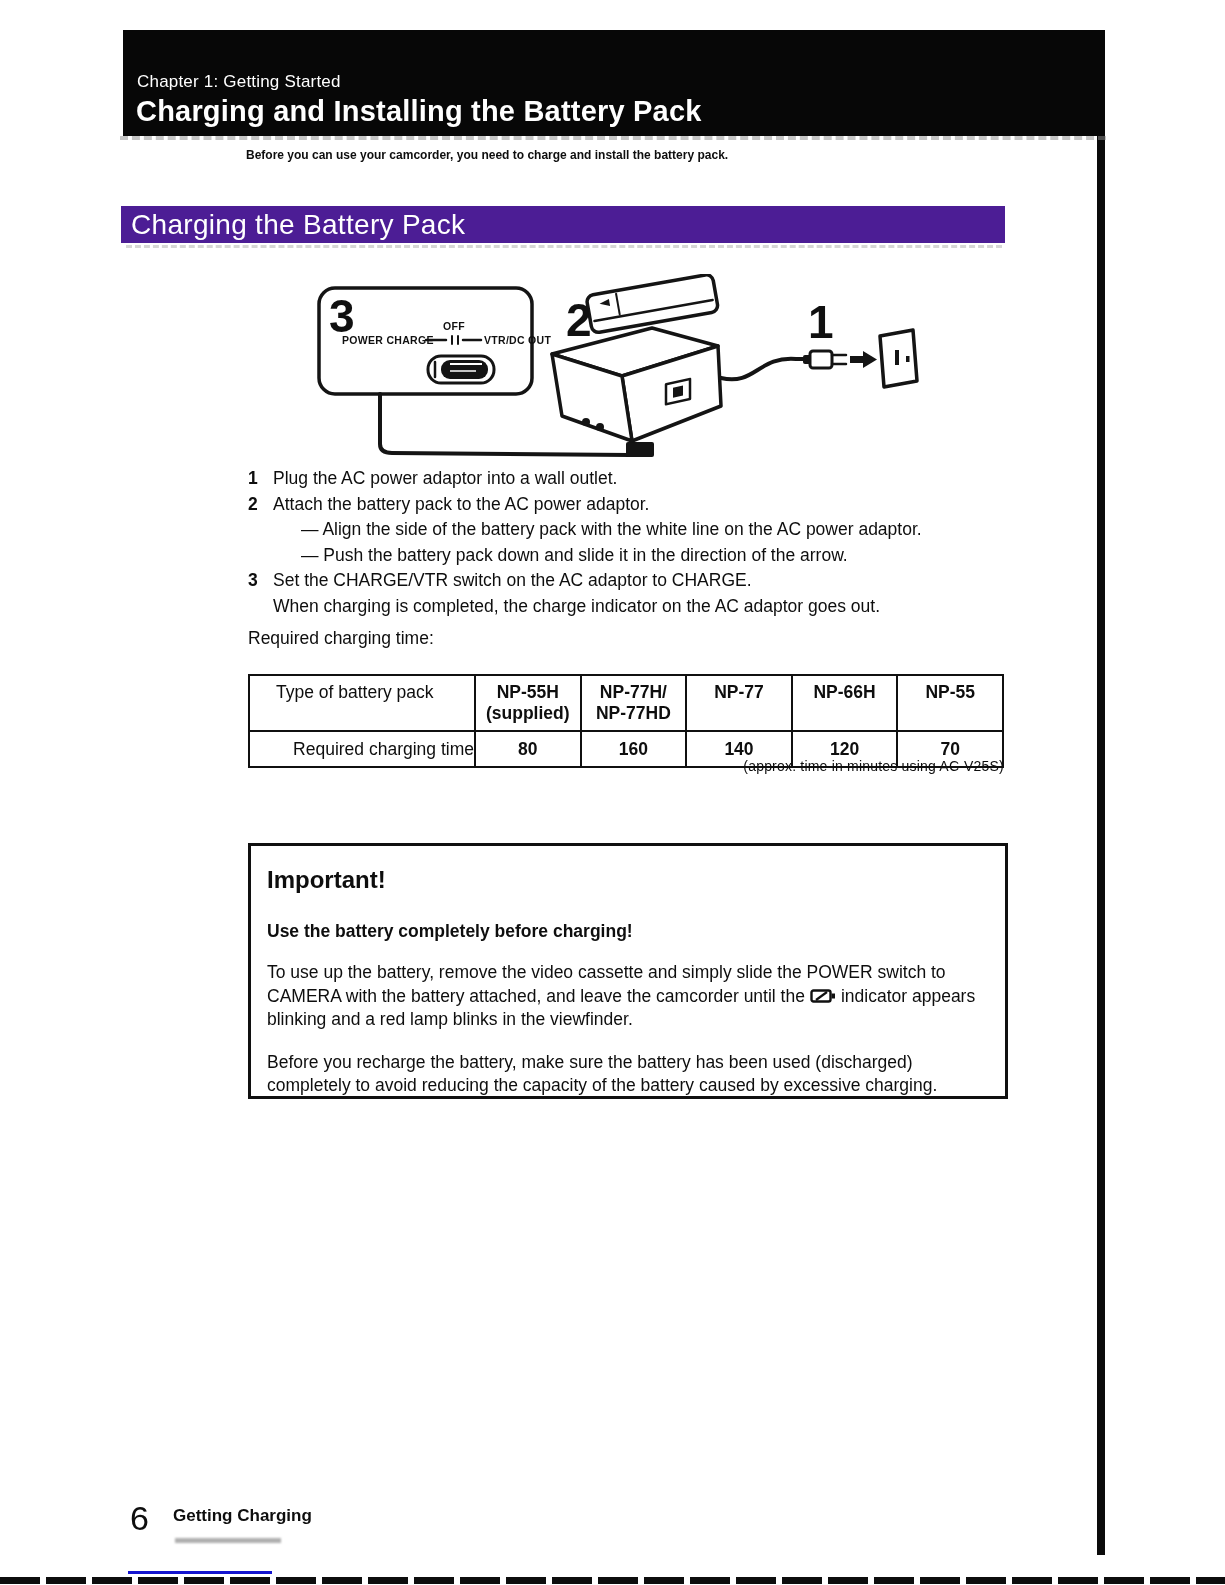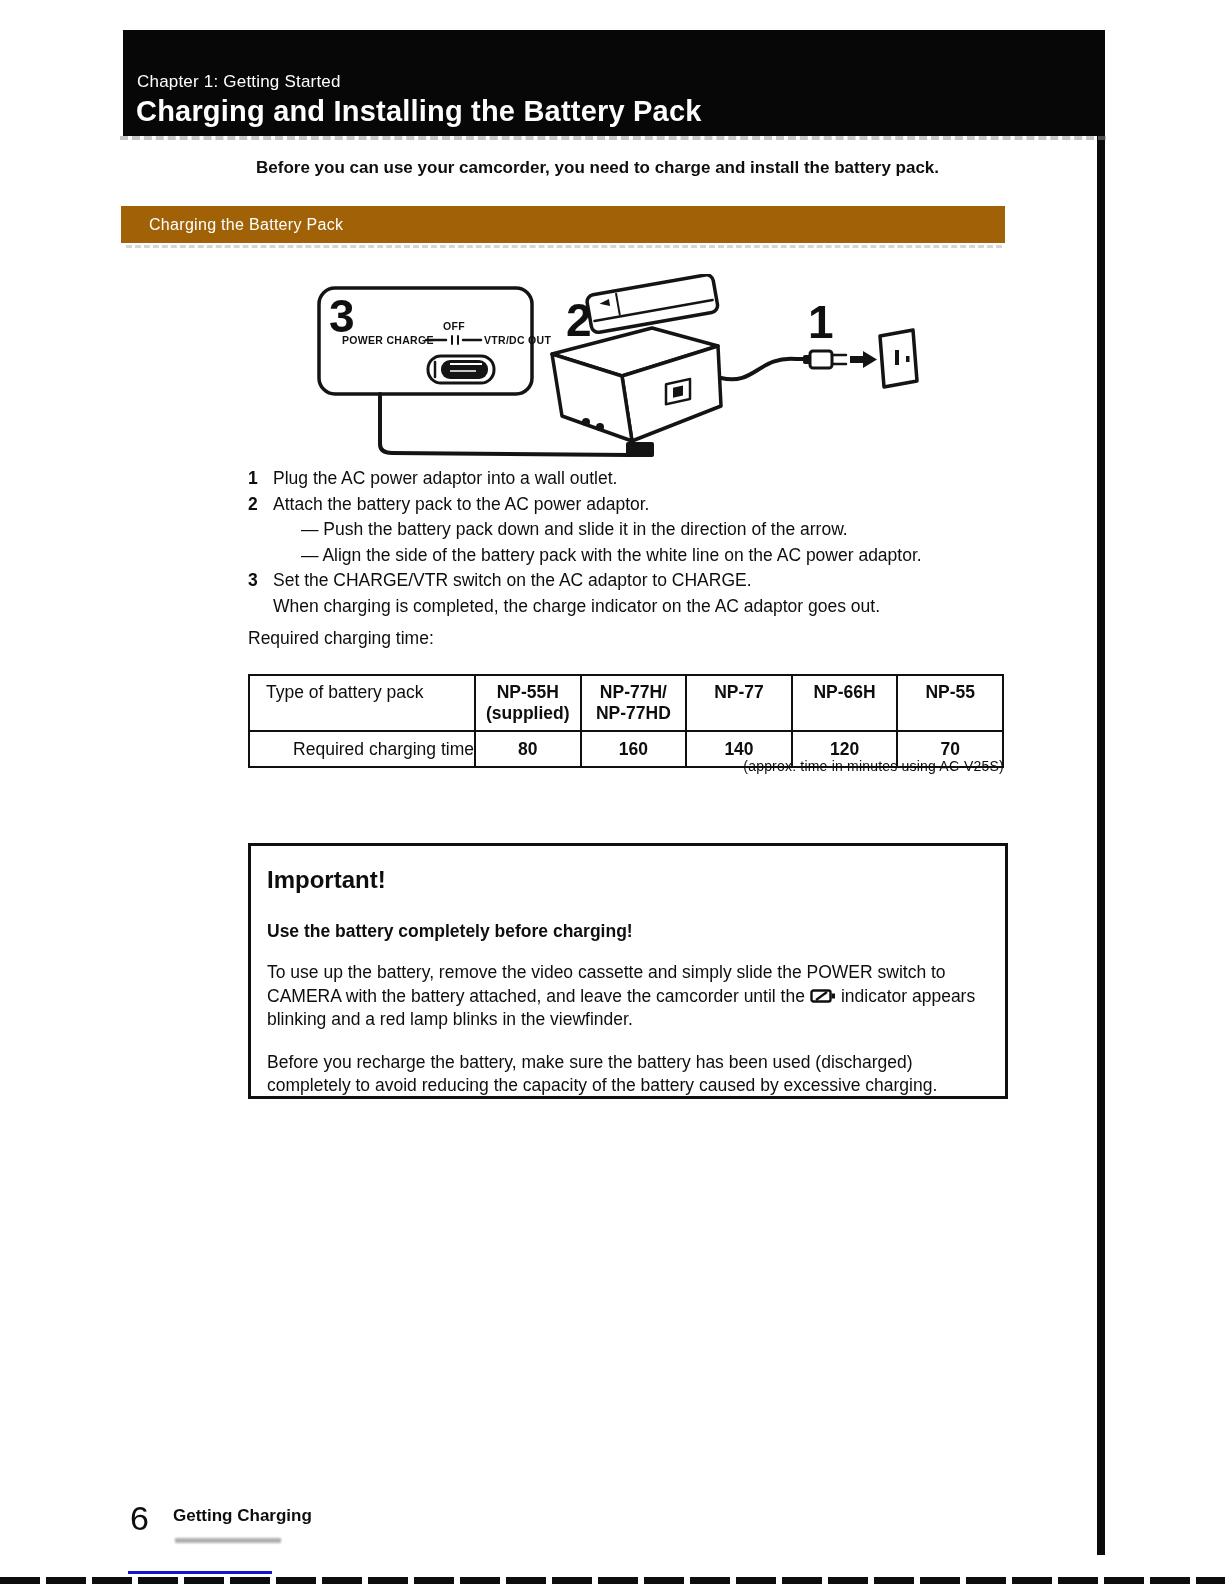--- a/index.html
+++ b/index.html
@@ -8,24 +8,24 @@
     font-family:"Liberation Sans", sans-serif; color:#0e0e0e; overflow:hidden;
   }
   
   .vbar{position:absolute; left:1097px; top:30px; width:8px; height:1525px; background:#0b0b0b;}
   
   .hdr{position:absolute; left:123px; top:30px; width:982px; height:106px; background:#070707;
        color:#fff; display:flex; flex-direction:column; justify-content:flex-end; padding:0 5px 8px 0; box-sizing:border-box;}
   .hdr-chapter{font-size:17px; padding-left:14px; margin-bottom:3px; letter-spacing:.2px;}
   .hdr-title{font-size:29px; font-weight:bold; padding-left:13px; letter-spacing:.2px;}
   .hdr-artifact{position:absolute; left:120px; top:136px; width:986px; border-top:4px dashed #8d8d8d; opacity:.5;}
-  .intro{position:absolute; left:246px; top:148px; width:760px; font-size:17px; font-weight:600; margin:10px;}
-  
-  .section-bar{position:absolute; left:121px; top:206px; width:884px; height:37px; background:#a16207;
-       color:#fff; font-size:16px; line-height:37px; padding-left:28px; box-sizing:border-box; letter-spacing:.3px;}
+  .intro{position:absolute; left:246px; top:148px; width:760px; font-size:12px; font-weight:600; margin:0;}
+  
+  .section-bar{position:absolute; left:121px; top:206px; width:884px; height:37px; background:#4c1d95;
+       color:#fff; font-size:28px; line-height:37px; padding-left:10px; box-sizing:border-box; letter-spacing:.3px;}
   .bar-artifact{position:absolute; left:126px; top:245px; width:876px; border-top:3px dashed #9a9a9a; opacity:.4;}
   
   .diagram{position:absolute; left:300px; top:274px; width:620px; height:192px;}
   .diagram text{font-family:"Liberation Sans",sans-serif; fill:#101010;}
   .bignum{font-size:46px; font-weight:bold;}
   .swlabel{font-size:10.5px; font-weight:bold; letter-spacing:.3px;}
   .ln{stroke:#141414; fill:none; stroke-linejoin:round; stroke-linecap:round;}
   .fw{fill:#ffffff; stroke:#141414; stroke-linejoin:round;}
   .fb{fill:#141414; stroke:none;}
   
@@ -33,21 +33,21 @@
   .step{display:flex;}
   .step .num{width:25px; font-weight:bold; flex:0 0 25px;}
   .sub{padding-left:53px;}
   .cont{padding-left:25px;}
   .charge-label{position:absolute; left:248px; top:628px; font-size:17.5px; margin:0;}
   
   .charge-table{position:absolute; left:248px; top:674px; width:756px; border-collapse:collapse; table-layout:fixed; font-size:17.5px;}
   .charge-table th,.charge-table td{border:2.5px solid #101010; padding:0;}
   .charge-table col.c0{width:226px;}
   .charge-table th{font-weight:bold; vertical-align:top; padding-top:6px; height:48px;}
-  .charge-table th.first{font-weight:normal; text-align:left; padding-left:16px; font-size:17.5px;}
+  .charge-table th.first{font-weight:normal; text-align:left; padding-left:26px; font-size:17.5px;}
   .charge-table td{height:34px; text-align:center; font-weight:bold;}
   .charge-table td.first{font-weight:normal; text-align:right; padding-left:10px;}
   .hl2{font-weight:bold;}
   .note{position:absolute; left:248px; top:758px; width:756px; text-align:right; font-size:14px; margin:0; letter-spacing:.2px;}
   
   .important{position:absolute; left:248px; top:843px; width:760px; height:256px; border:3px solid #101010; box-sizing:border-box; padding:14px 18px 0 16px;}
   .imp-title{font-size:24px; font-weight:bold; margin-top:6px;}
   .imp-sub{font-size:17.5px; font-weight:bold; margin-top:27px;}
   .imp-p{font-size:17.5px; line-height:23.5px; margin:19px 0 0 0;}
   .batt{vertical-align:-2px; margin:0 5px;}
@@ -144,22 +144,22 @@
 
   <div class="steps">
     <div class="step">
       <span class="num">1</span>
       <span class="txt">Plug the AC power adaptor into a wall outlet.</span>
     </div>
     <div class="step">
       <span class="num">2</span>
       <span class="txt">Attach the battery pack to the AC power adaptor.</span>
     </div>
+    <div class="sub">— Align the side of the battery pack with the white line on the AC power adaptor.</div>
     <div class="sub">— Push the battery pack down and slide it in the direction of the arrow.</div>
-    <div class="sub">— Align the side of the battery pack with the white line on the AC power adaptor.</div>
     <div class="step">
       <span class="num">3</span>
       <span class="txt">Set the CHARGE/VTR switch on the AC adaptor to CHARGE.</span>
     </div>
     <div class="cont">When charging is completed, the charge indicator on the AC adaptor goes out.</div>
   </div>
 
   <p class="charge-label">Required charging time:</p>
 
   <table class="charge-table">

